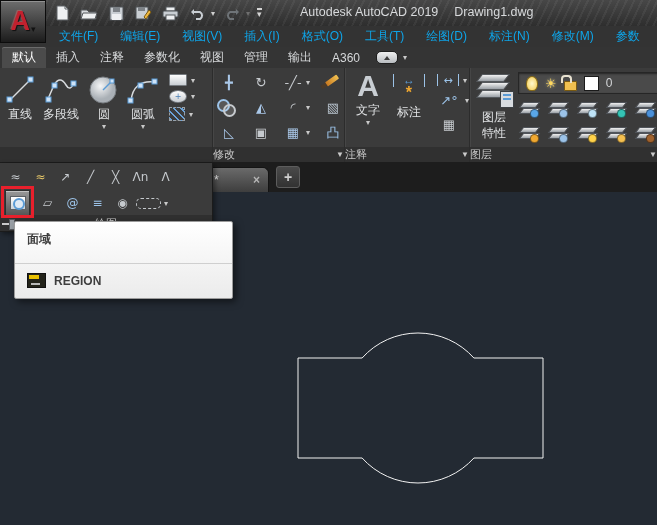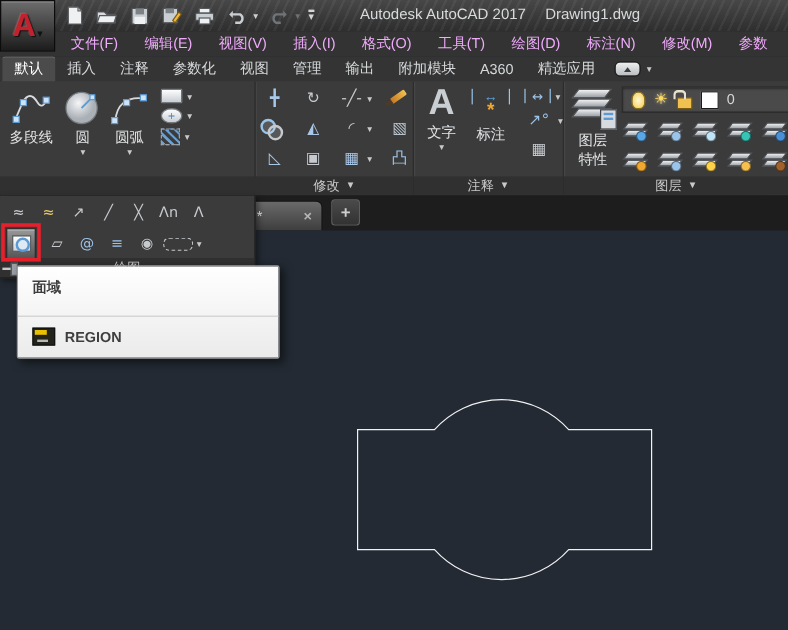--- a/index.html
+++ b/index.html
@@ -19,38 +19,38 @@
   .app-dd{font-size:9px;color:#111;margin:14px 0 0 1px;}
   .qat{position:absolute;left:52px;top:2px;height:22px;display:flex;align-items:center;gap:7px;}
   .qicon{width:20px;height:18px;display:flex;align-items:center;justify-content:center;}
   .dd-sm{font-size:8px;color:#cfcfcf;margin-left:-3px;}
   .dd-sm.dis{color:#6f6f6f;}
   .qat-more{font-size:9px;color:#d5d5d5;border-top:2px solid #d5d5d5;line-height:7px;padding-top:1px;}
   .win-title{position:absolute;left:300px;top:5px;display:flex;gap:16px;color:#d8dadc;font-size:12.5px;}
   
   .menubar{position:absolute;left:0;top:26px;width:657px;height:21px;background:#333333;
     display:flex;align-items:center;padding-left:48px;box-sizing:border-box;overflow:hidden;}
-  .menu-item{padding:0 11px;color:#f0abfc;white-space:nowrap;line-height:21px;}
+  .menu-item{padding:0 11px;color:#0ea5e9;white-space:nowrap;line-height:21px;}
   
   .tabrow{position:absolute;left:0;top:47px;width:657px;height:21px;background:#343434;
     display:flex;align-items:stretch;padding-left:2px;}
   .ribbon-tab{padding:9px 10px;display:flex;align-items:center;color:#d6d8da;white-space:nowrap;}
   .ribbon-tab.active{background:#4b4b4b;color:#ffffff;border-radius:2px 2px 0 0;
     box-shadow:inset 0 1px 0 rgba(255,255,255,.18);}
   .workspace-btn{display:flex;align-items:center;gap:4px;margin-left:6px;}
   .i-workspace{width:20px;height:11px;border-radius:5px;background:linear-gradient(#efefef,#b9bdc1);
     border:1px solid #1f1f1f;display:flex;align-items:center;justify-content:center;}
   .i-workspace i{width:0;height:0;border-left:3px solid transparent;border-right:3px solid transparent;border-bottom:4px solid #3c3c3c;}
   
   .ribbon{position:absolute;left:0;top:68px;width:657px;height:95px;background:#3b3b3b;
     border-bottom:1px solid #1d1d1d;box-sizing:border-box;}
   .panel{position:absolute;top:0;height:94px;border-right:1px solid #2c2c2c;
     box-shadow:1px 0 0 #464646;box-sizing:border-box;}
   .panel-strip{position:absolute;left:0;right:0;bottom:0;height:15px;background:#303030;
-    color:#c9c9c9;font-size:11px;display:flex;align-items:center;justify-content:center;gap:5px;}
+    color:#c9c9c9;font-size:11px;display:flex;align-items:center;justify-content:space-between;gap:5px;}
   .strip-arrow{font-size:8px;color:#c9c9c9;}
   .bigbtn{display:flex;flex-direction:column;align-items:center;justify-content:flex-start;gap:2px;padding-top:4px;}
   .biglabel{color:#e2e4e6;font-size:12px;line-height:13px;}
   .bigdd{font-size:8px;color:#c9c9c9;line-height:7px;}
   .icn{display:inline-flex;align-items:center;justify-content:center;width:24px;height:20px;
     font-family:"DejaVu Sans",sans-serif;font-size:13px;color:#c6cace;line-height:1;}
   .dd{font-size:8px;color:#c9c9c9;margin-left:1px;}
   
   .draw-body{display:flex;align-items:flex-start;padding:2px 0 0 3px;gap:1px;}
   .smallcol{display:flex;flex-direction:column;gap:4px;margin-left:6px;padding-top:4px;}
@@ -206,21 +206,21 @@
       <span class="qicon">
         <svg width="17" height="14">
             <path d="M12 3 L15 6 L12 9 Z" fill="#6f7478"></path>
             <path d="M13 6 h-7 a4 4 0 0 0 0 7 h4" fill="none" stroke="#6f7478" stroke-width="2"></path>
           </svg>
       </span>
         <span class="dd-sm dis">▾</span>
       <span class="qat-more">▾</span>
     </div>
     <div class="win-title">
-      <span>Autodesk AutoCAD 2017</span>
+      <span>Autodesk AutoCAD 2019</span>
       <span>Drawing1.dwg</span>
     </div>
   </div>
 
   <div class="app-button">
     <span class="app-letter">A</span>
     <span class="app-dd">▾</span>
   </div>
 
   <div class="menubar" id="menubar">
@@ -237,35 +237,43 @@
     </div>
 
   <div class="tabrow" id="tabrow">
       <span class="ribbon-tab active">默认</span>
       <span class="ribbon-tab">插入</span>
       <span class="ribbon-tab">注释</span>
       <span class="ribbon-tab">参数化</span>
       <span class="ribbon-tab">视图</span>
       <span class="ribbon-tab">管理</span>
       <span class="ribbon-tab">输出</span>
-      <span class="ribbon-tab">附加模块</span>
       <span class="ribbon-tab">A360</span>
-      <span class="ribbon-tab">精选应用</span>
       <span class="workspace-btn">
         <span class="i-workspace">
           <i></i>
         </span>
         <span class="dd">▾</span>
       </span>
     </div>
 
   <div class="ribbon">
 
     <section class="panel" style="left:0;width:213px;">
       <div class="draw-body">
+        <div class="bigbtn" style="width:34px;">
+          <span class="icn" style="width:30px;height:32px;">
+            <svg width="30" height="30">
+                <line x1="5" y1="25" x2="25" y2="5" stroke="#d8dbde" stroke-width="1.5"></line>
+                <rect x="2" y="22" width="5" height="5" fill="#cfe3f7" stroke="#5b9bd5"></rect>
+                <rect x="23" y="2" width="5" height="5" fill="#cfe3f7" stroke="#5b9bd5"></rect>
+              </svg>
+          </span>
+          <span class="biglabel">直线</span>
+        </div>
         <div class="bigbtn" style="width:46px;">
           <span class="icn" style="width:34px;height:32px;">
             <svg width="34" height="30">
                 <path d="M4 24 L10 10 Q16 0 22 10 Q26 17 30 8" fill="none" stroke="#d8dbde" stroke-width="1.5"></path>
                 <rect x="2" y="22" width="5" height="5" fill="#cfe3f7" stroke="#5b9bd5"></rect>
                 <rect x="8" y="8" width="5" height="5" fill="#cfe3f7" stroke="#5b9bd5"></rect>
                 <rect x="27" y="6" width="5" height="5" fill="#cfe3f7" stroke="#5b9bd5"></rect>
               </svg>
           </span>
           <span class="biglabel">多段线</span>

